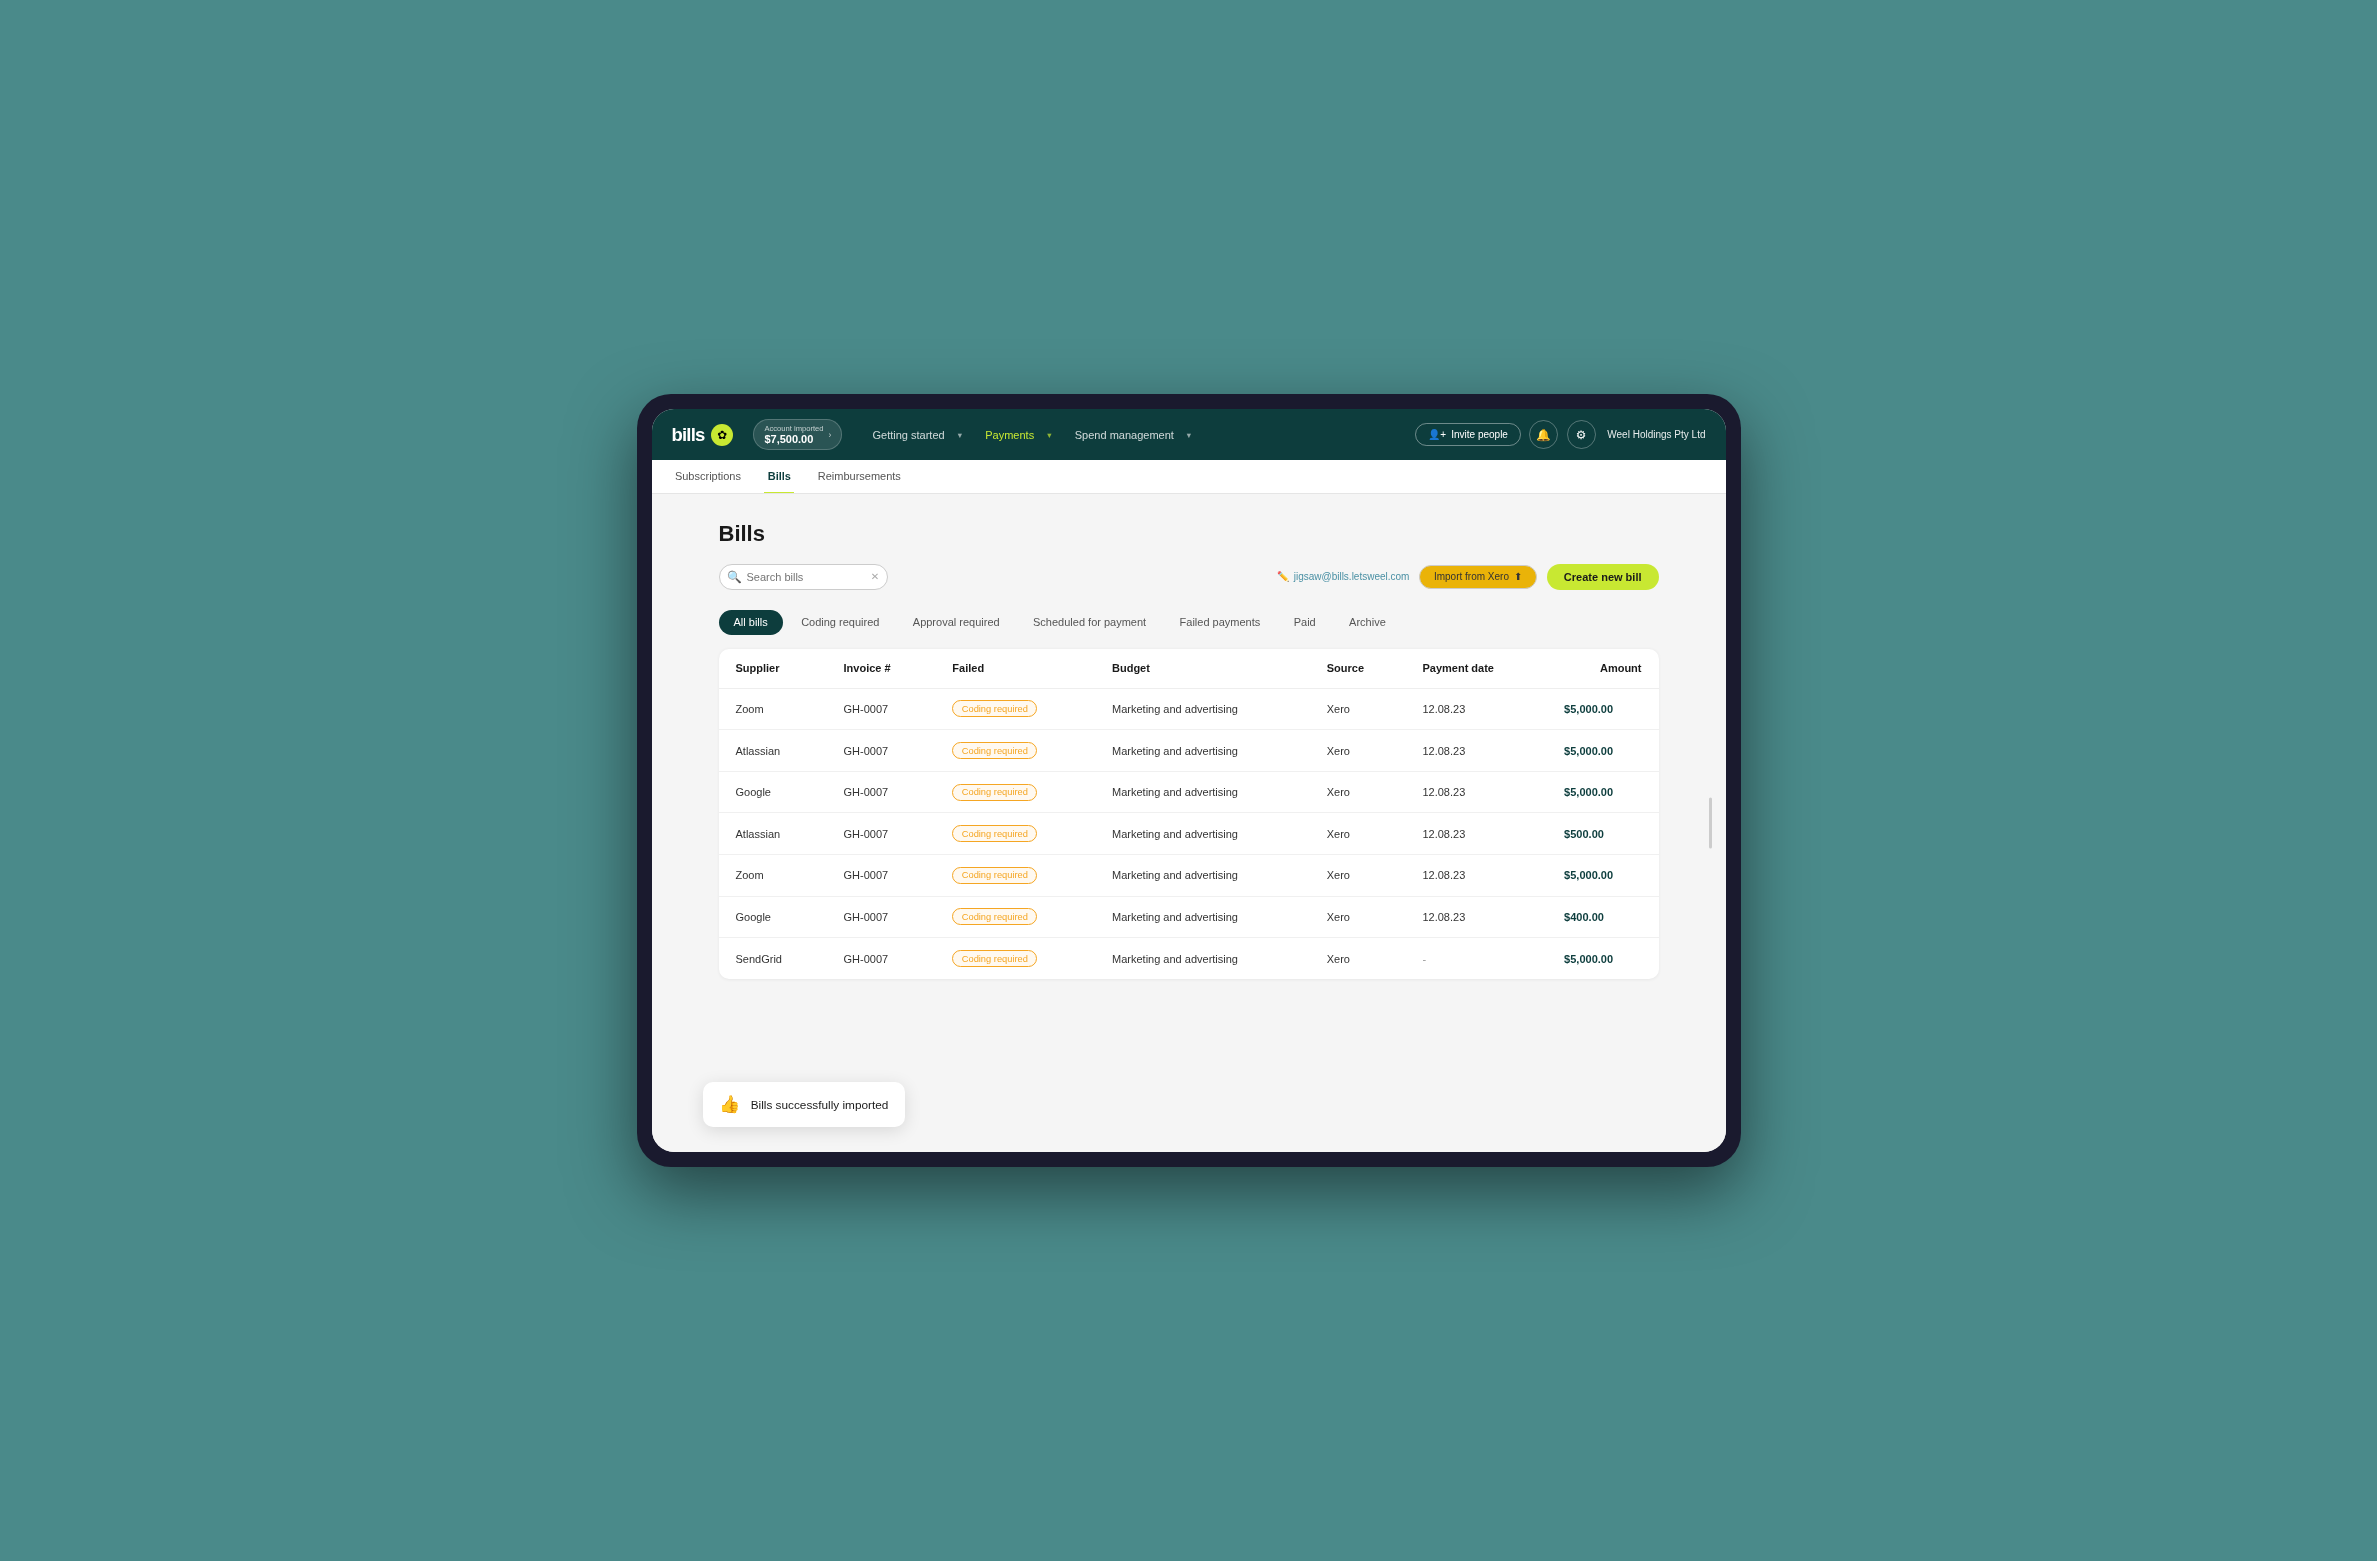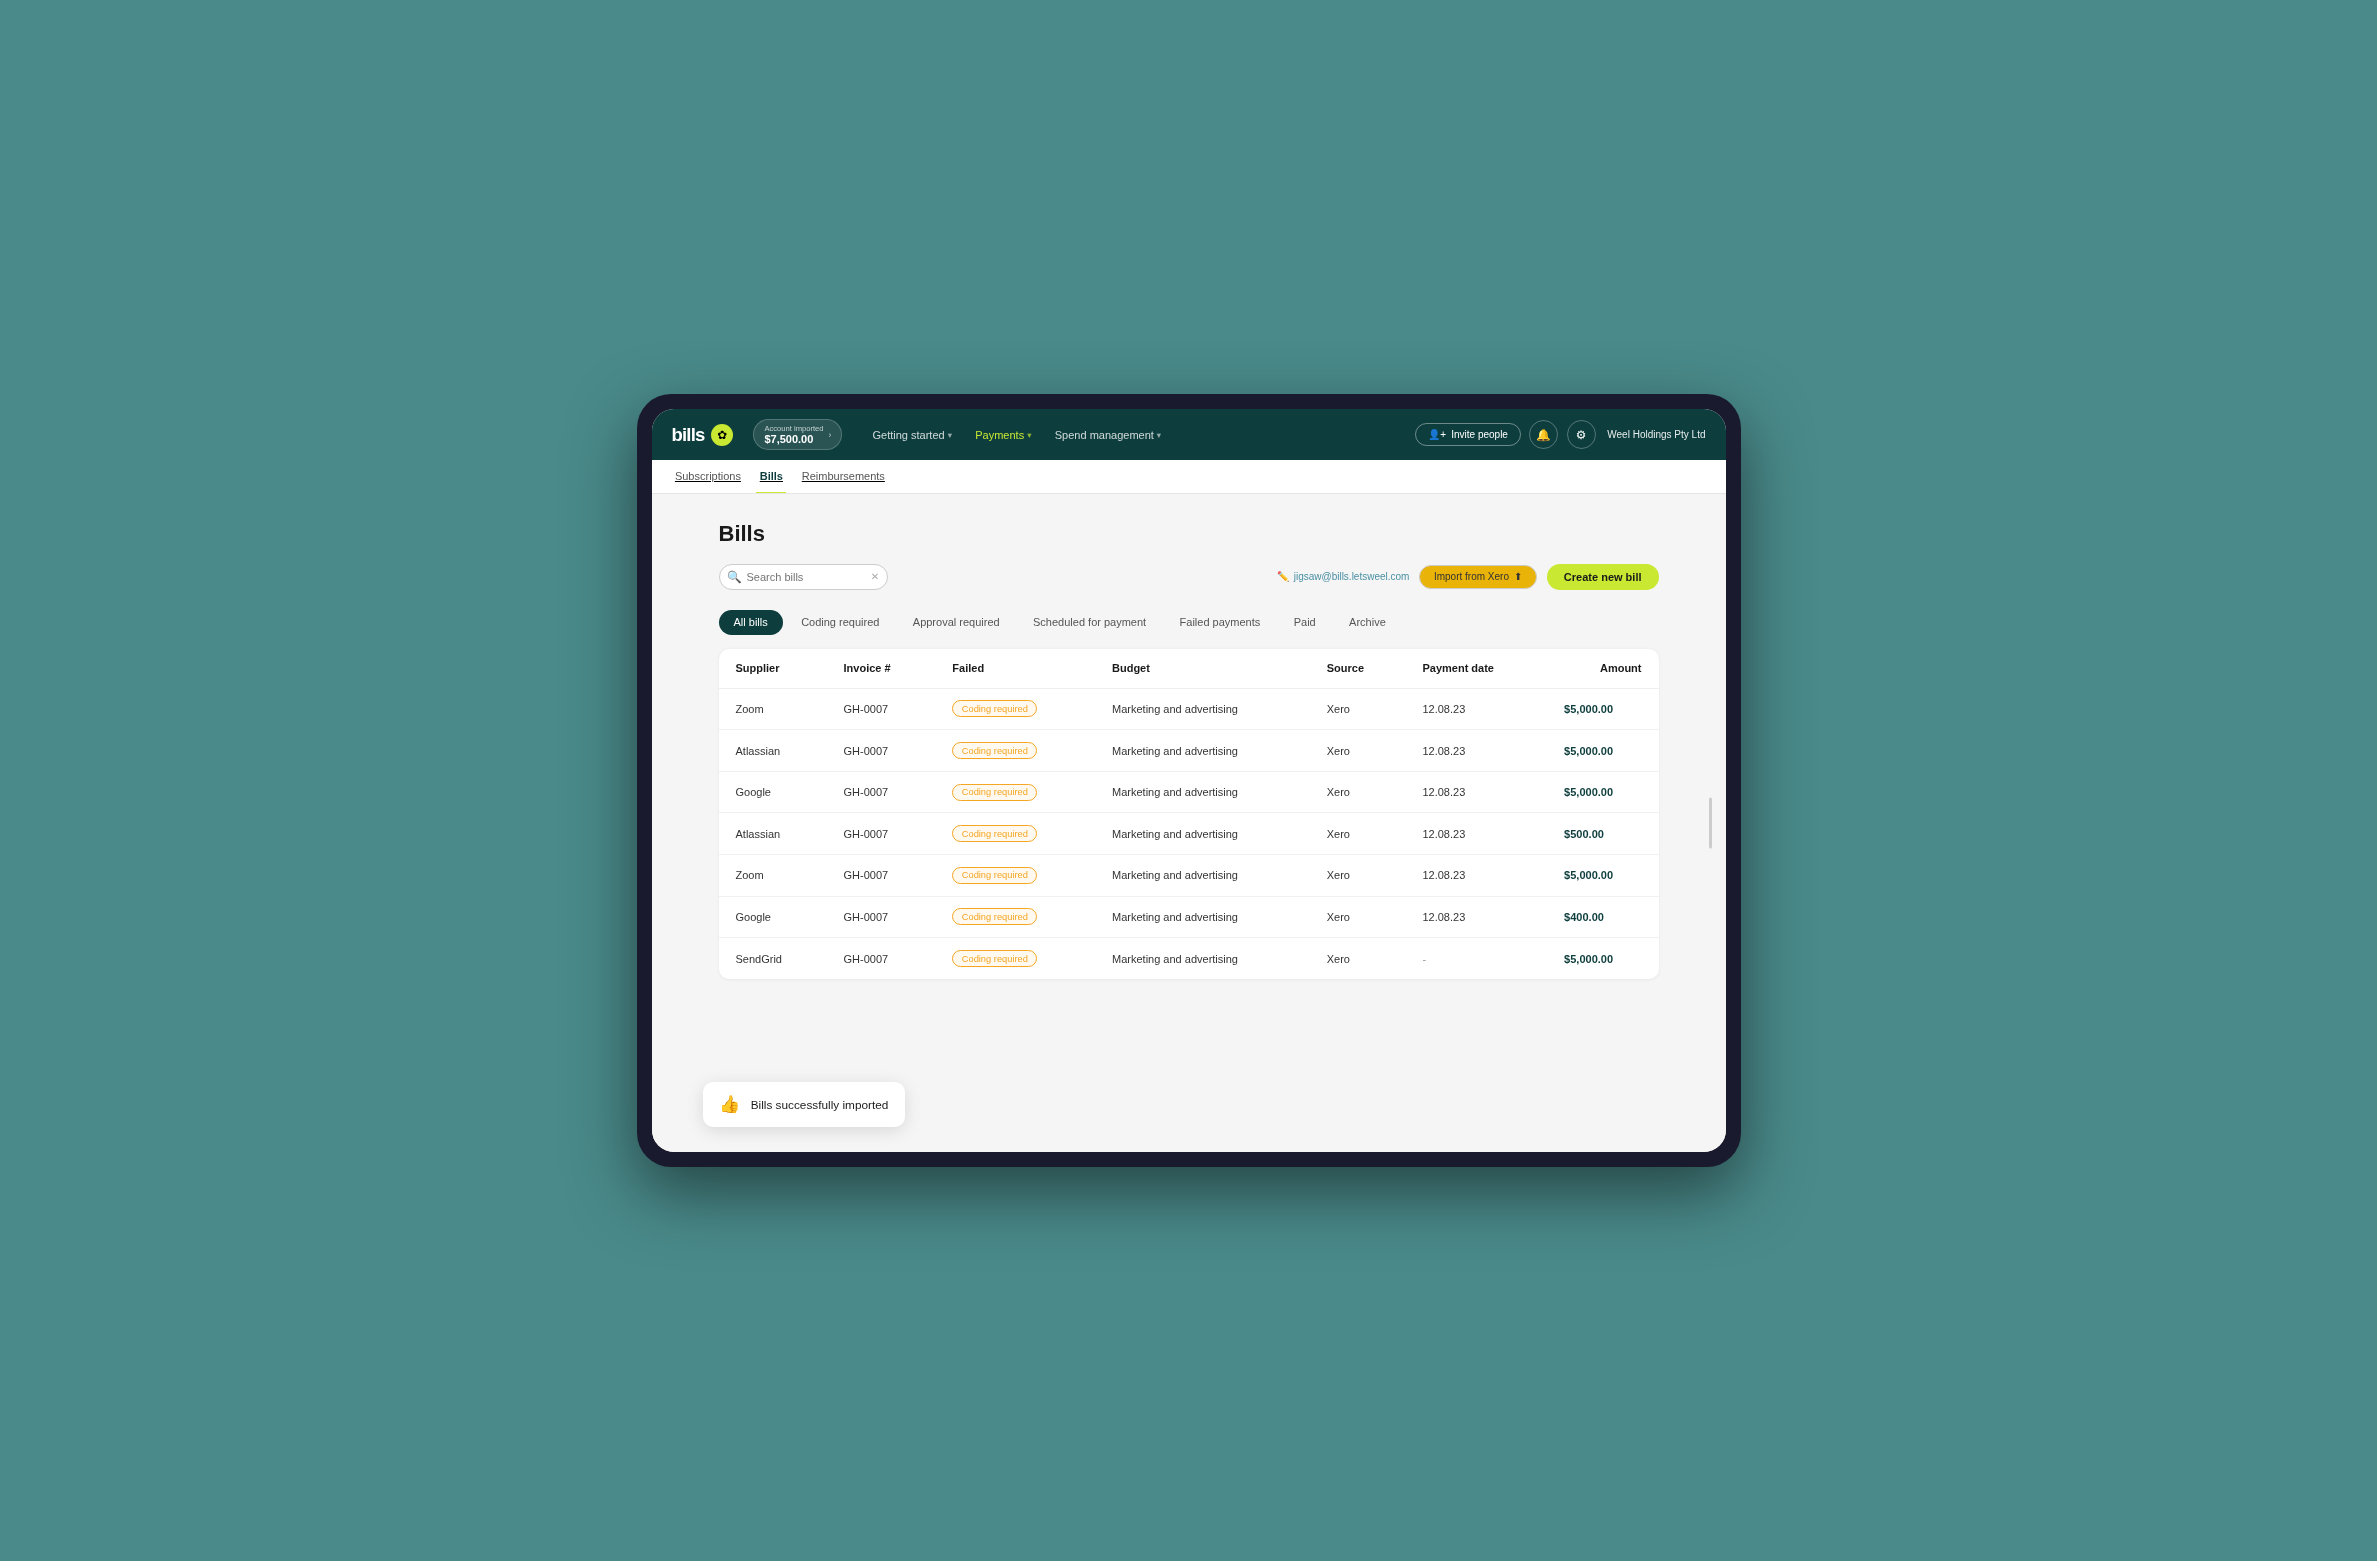--- a/index.html
+++ b/index.html
@@ -101,21 +101,21 @@
     }
 
     .nav-link {
       color: rgba(255,255,255,0.8);
       font-size: 11px;
       padding: 5px 10px;
       border-radius: 5px;
       cursor: pointer;
       display: flex;
       align-items: center;
-      gap: 3px;
+      gap: 13px;
     }
 
     .nav-link.active {
       color: #c8e832;
     }
 
     .nav-link .dropdown-arrow {
       font-size: 8.4px;
       opacity: 0.7;
     }
@@ -159,22 +159,21 @@
       margin-left: 3.4px;
     }
 
     
     .sub-nav {
       background: white;
       display: flex;
       align-items: center;
       padding: 0 20px;
       border-bottom: 0.8px solid #e5e5e5;
-      gap: 12px;
-      text-decoration: underline;
+      gap: 20px;
     }
 
     .sub-nav-item {
       font-size: 11px;
       color: #555;
       padding: 10px 3.4px;
       cursor: pointer;
       border-bottom: 1.7px solid transparent;
     }
 

